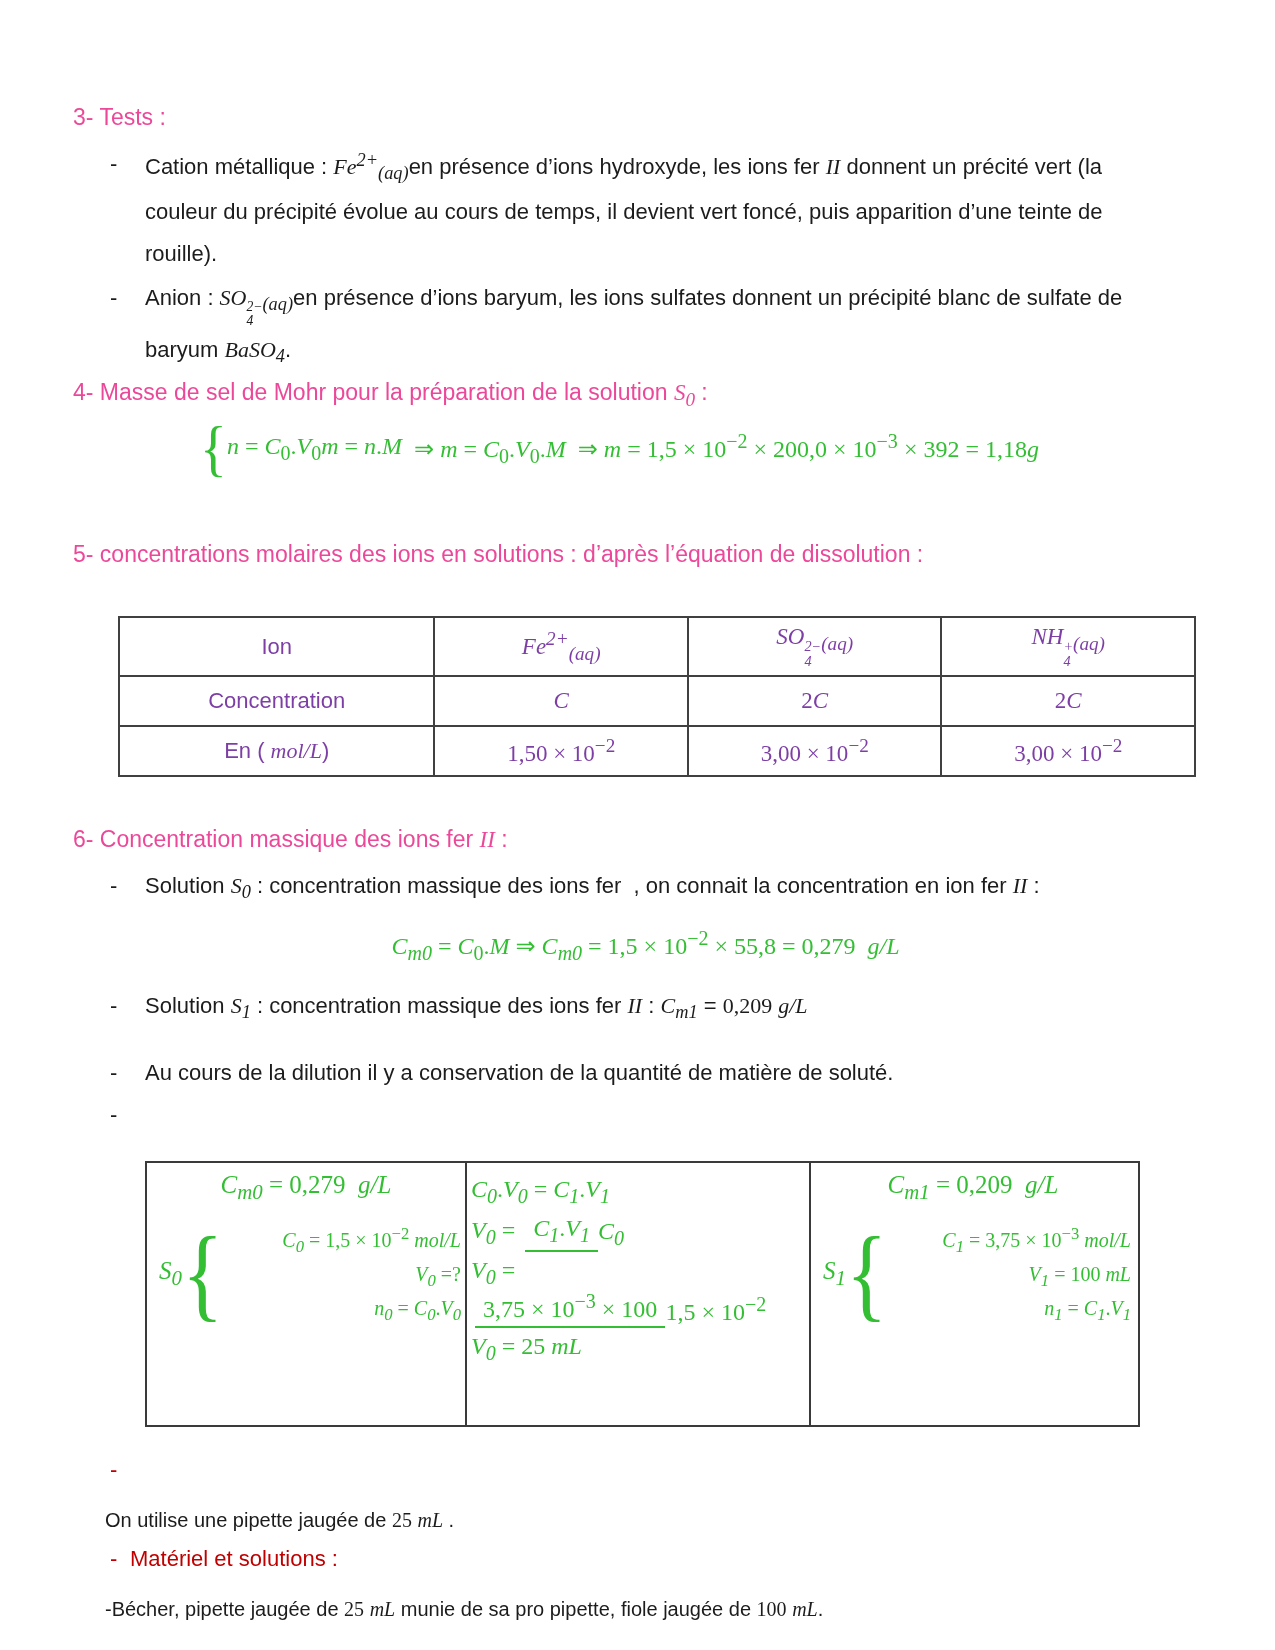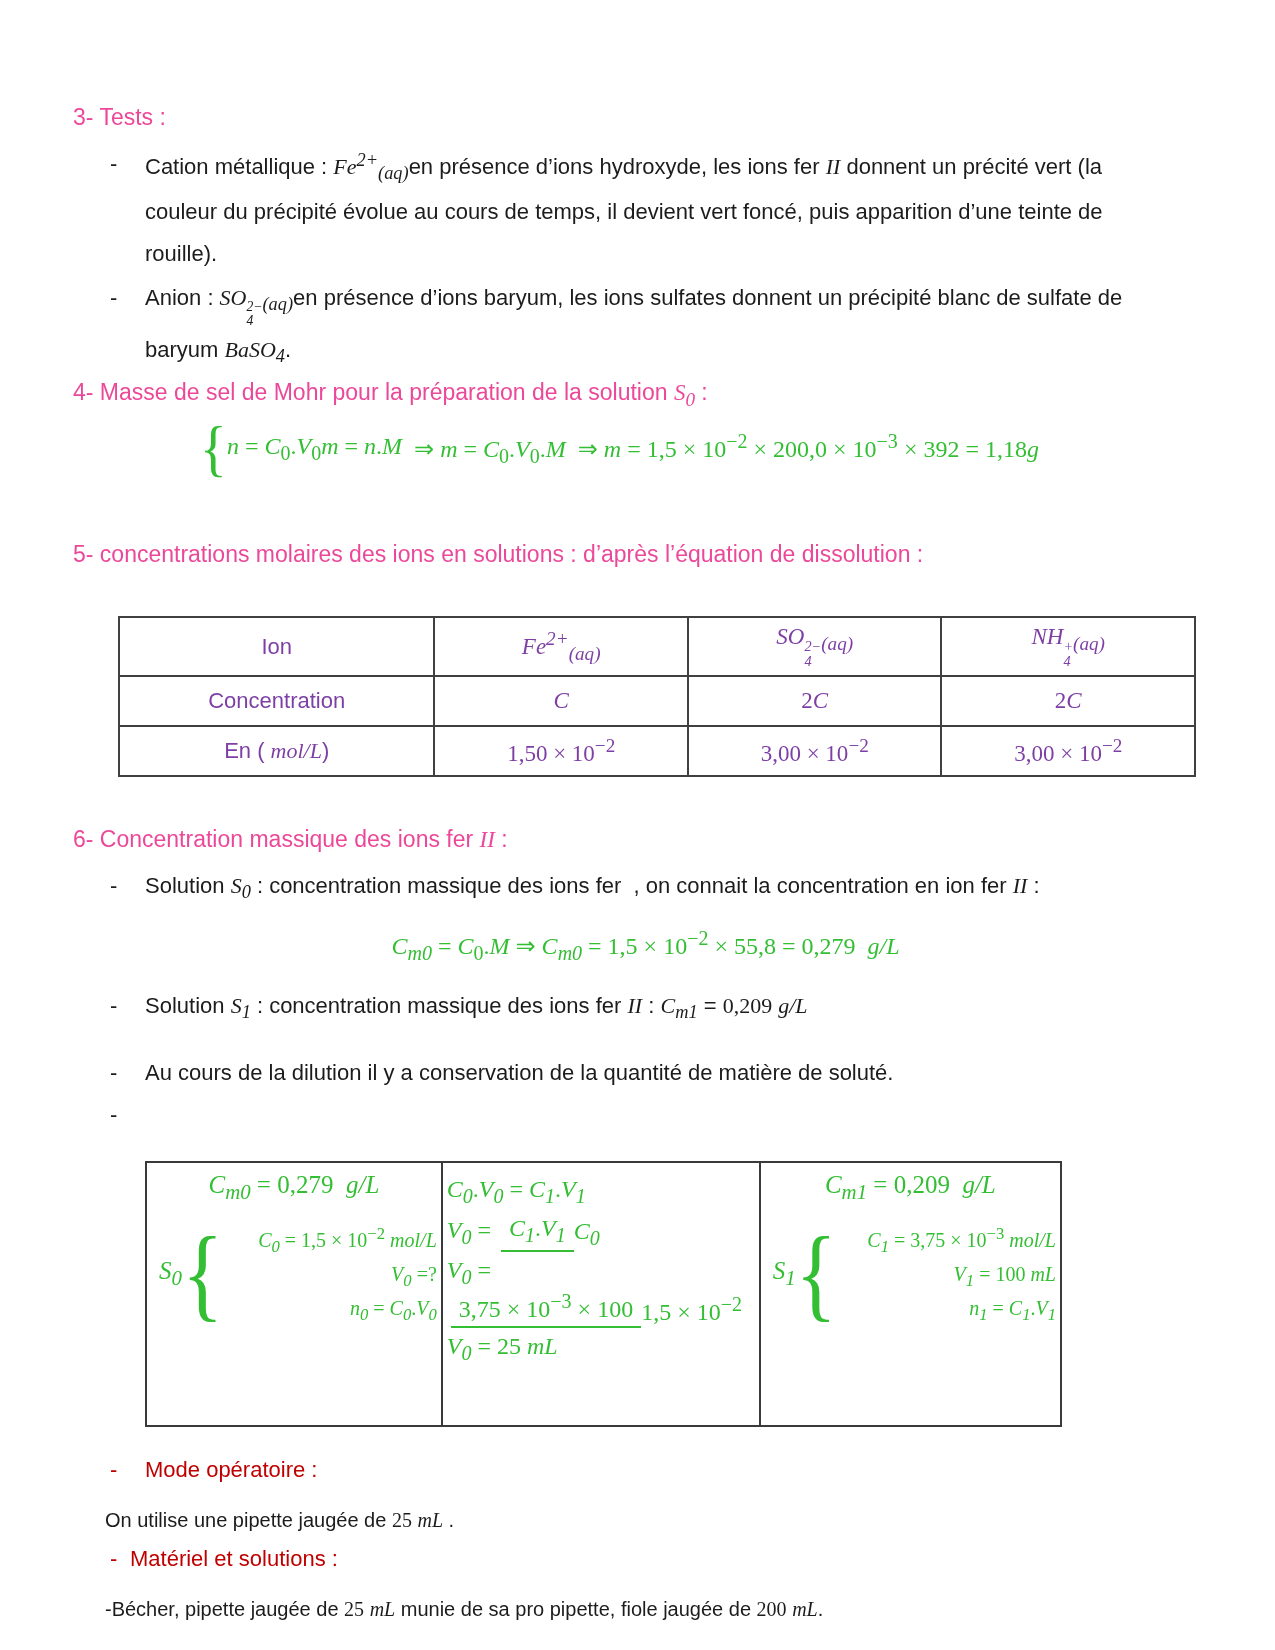--- a/index.html
+++ b/index.html
@@ -37,21 +37,21 @@
 
   
   .fc{text-align:center;padding-left:40px;margin-top:10px;line-height:1.8;}
 
   
   table.ions{border-collapse:collapse;margin:46px 0 0 45px;width:1078px;color:#7D3FA5;}
   table.ions td{border:2.5px solid #404040;text-align:center;padding:6px 4px;height:36px;font-size:23px;font-family:"Liberation Serif",serif;}
   table.ions td.lbl{font-family:"Liberation Sans",sans-serif;font-size:22px;}
 
   
-  .dbox{display:flex;width:917px;min-height:266px;margin:26px 12px 0 72px;border:2.5px solid #3A3A3A;box-sizing:border-box;}
+  .dbox{display:flex;width:995px;min-height:266px;margin:26px 12px 0 72px;border:2.5px solid #3A3A3A;box-sizing:border-box;}
   .dcell{box-sizing:border-box;border-left:2.5px solid #3A3A3A;padding:8px 4px;}
   .c1{width:318px;border-left:none;}
   .c2{width:344px;}
   .c3{width:326px;}
   .dtop{text-align:center;font-size:25px;}
   .sysrow{display:flex;align-items:center;margin-top:16px;}
   .syslabel{font-size:25px;margin-left:8px;}
   .brace3{font-family:"Liberation Serif",serif;font-size:86px;line-height:0.95;display:inline-block;transform:scaleY(1.2);}
   .syslines{flex:1;text-align:right;font-size:20px;line-height:1.5;}
   .c2 > div{margin:5px 0;}
@@ -179,25 +179,24 @@
           <div><m>C<sub>1</sub></m> = 3,75 × 10<sup>−3</sup> <m>mol/L</m></div>
           <div><m>V<sub>1</sub></m> = 100 <m>mL</m></div>
           <div><m>n<sub>1</sub></m> = <m>C<sub>1</sub></m>.<m>V<sub>1</sub></m></div>
         </div>
       </div>
     </div>
   </div>
 
   <div class="bullet red mode-row">
     <span class="dash">-</span>
-    <div class="btext">Mode opératoire :</div>
   </div>
 
   <div class="para">On utilise une pipette jaugée de <mr>25</mr> <m>mL</m> .</div>
 
   <div class="bullet red" style="margin-top:6px;">
     <span class="dash-sm">-</span>
     <div class="btext">Matériel et solutions :</div>
   </div>
 
-  <div class="para">-Bécher, pipette jaugée de <mr>25</mr> <m>mL</m> munie de sa pro pipette, fiole jaugée de <mr>200</mr> <m>mL</m>.</div>
+  <div class="para">-Bécher, pipette jaugée de <mr>25</mr> <m>mL</m> munie de sa pro pipette, fiole jaugée de <mr>100</mr> <m>mL</m>.</div>
 
 </div>
 
 </body></html>

